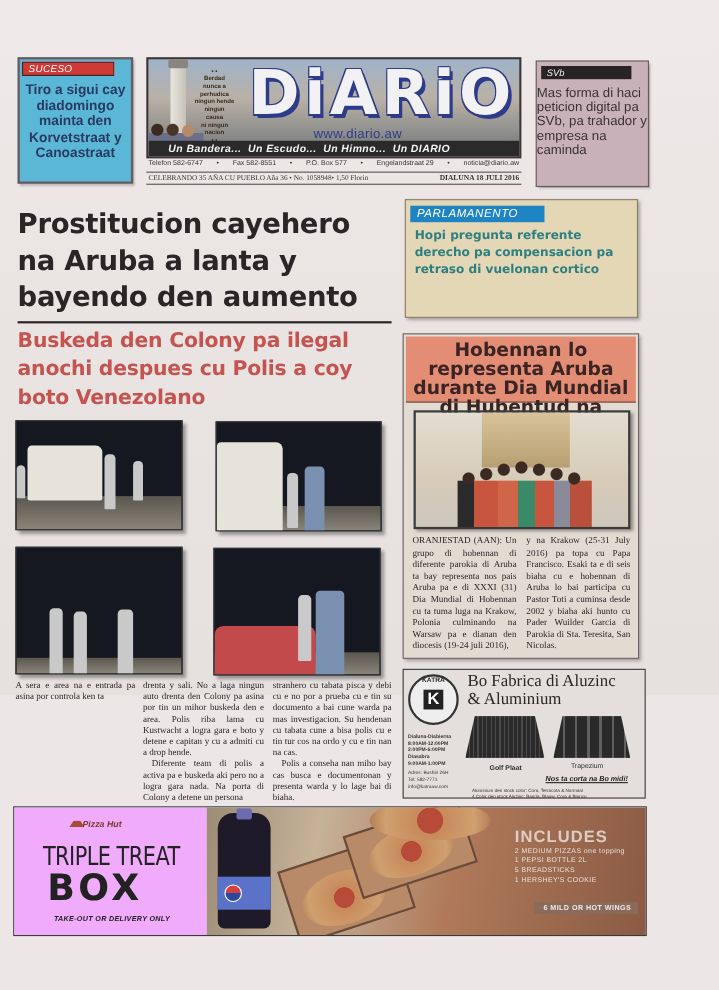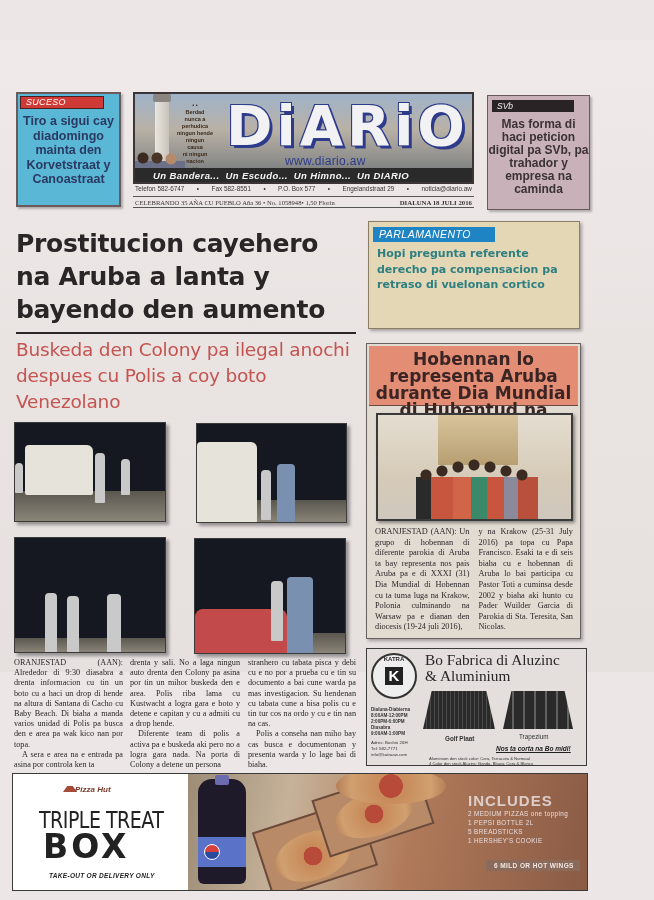--- a/index.html
+++ b/index.html
@@ -6,21 +6,20 @@
   html, body { width: 654px; height: 900px; overflow: hidden; }
   body {
     background: #ece7e6;
     font-family: "Liberation Sans", sans-serif;
     position: relative;
     color: #2a2628;
   }
   .paper {
     position: absolute; left: 0; top: 0; width: 654px; height: 632px;
     background: linear-gradient(180deg, #efeae9 0%, #e9e3e2 50%, #e6e0df 100%);
-    margin-top: 40px;
   }
   .abs { position: absolute; }
 
   
   .suceso {
     left: 16px; top: 52px; width: 105px; height: 115px;
     background: #5bb7d6; border: 2px solid #6a5a5c;
     box-shadow: 2px 2px 2px rgba(0,0,0,.25);
   }
   .suceso .tag {
@@ -98,37 +97,37 @@
     left: 487px; top: 55px; width: 103px; height: 115px;
     background: #c8b1b8; border: 1px solid #6a5a5c;
     box-shadow: 2px 2px 2px rgba(0,0,0,.25);
   }
   .svb .tag {
     position: absolute; left: 4px; top: 4px; width: 82px; height: 12px;
     background: #2a2326; color: #eee; font-size: 8.5px; font-style: italic;
     padding-left: 5px; line-height: 12px;
   }
   .svb .txt {
-    position: absolute; left: 0; right: 0; top: 22px; text-align: center;
-    font-weight: bold; font-size: 12px; line-height: 13px; color: #3b3236;
+    position: absolute; left: 0; right: 0; top: 22px; text-align: left;
+    font-weight: normal; font-size: 12px; line-height: 13px; color: #3b3236;
   }
 
   
   .kicker {
     left: 16px; top: 170px; font-size: 11.5px; color: #2e2a2c; white-space: nowrap;
   }
   .headline {
     left: 16px; top: 187px; width: 340px;
     font-family: "DejaVu Sans", sans-serif; font-weight: bold; font-size: 25px;
     line-height: 33px; color: #2a2628; letter-spacing: -0.3px;
   }
   .rule1 { left: 16px; top: 292px; width: 340px; height: 2px; background: #2a2628; }
   .subhead {
     left: 16px; top: 297px; width: 345px;
-    font-family: "DejaVu Sans", sans-serif; font-weight: normal; font-size: 18.5px;
+    font-family: "DejaVu Sans", sans-serif; font-weight: bold; font-size: 18.5px;
     line-height: 26px; color: #c5534f; letter-spacing: -0.2px;
   }
 
   
   .photo {
     background: #151820; border: 1px solid #3a3a3a;
     box-shadow: 3px 3px 3px rgba(0,0,0,.35);
     overflow: hidden;
   }
   .photo .ground { position: absolute; left: 0; right: 0; bottom: 0; background: linear-gradient(180deg, #5a574f, #8a8478); }
@@ -231,21 +230,21 @@
   .roof.t { background: repeating-linear-gradient(90deg, #2a2a2a 0 9px, #606060 9px 11px); }
   .katra .lbl { position: absolute; font-size: 6.3px; color: #333; }
   .katra .slogan2 { position: absolute; left: 129px; top: 96px; font-size: 6.5px; font-weight: bold; font-style: italic; text-decoration: underline; color: #222; }
   .katra .stock { position: absolute; left: 62px; top: 107px; font-size: 4.2px; line-height: 5px; color: #333; }
 
   
   .pizza {
     left: 12px; top: 733px; width: 576px; height: 118px;
     border: 1px solid #3a3a3a; background: #ebe6e5; overflow: hidden;
   }
-  .pizza .left { position: absolute; left: 0; top: 0; width: 175px; height: 100%; background: #ffffff; }
+  .pizza .left { position: absolute; left: 0; top: 0; width: 175px; height: 100%; background: #f0abfc; }
   .ph-logo { position: absolute; left: 62px; top: 11px; font-style: italic; font-weight: bold; font-size: 8px; color: #7a3a2a; }
   .ph-roof { position: absolute; left: 50px; top: 12px; width: 14px; height: 6px; background: #a64a3a; clip-path: polygon(30% 0, 70% 0, 100% 100%, 0 100%); }
   .triple { position: absolute; left: 26px; top: 31px; font-family: "DejaVu Sans", sans-serif; font-size: 19px; color: #222; letter-spacing: -0.5px; transform: scaleY(1.25); transform-origin: top left; }
   .box { position: absolute; left: 30px; top: 56px; font-family: "DejaVu Sans", sans-serif; font-weight: bold; font-size: 33px; line-height: 33px; color: #222; letter-spacing: 3px; }
   .takeout { position: absolute; left: 36px; top: 98px; font-size: 6.5px; font-weight: bold; font-style: italic; color: #222; letter-spacing: .3px; }
   .pizza .photo-area {
     position: absolute; left: 175px; top: 0; width: 401px; height: 100%;
     background: linear-gradient(100deg, #9c8c76 0%, #c6b299 25%, #b07a5a 55%, #8a5a44 100%);
   }
   .bottle { position: absolute; left: 10px; top: 5px; width: 48px; height: 105px; background: #1e1a2a; border-radius: 14px 14px 6px 6px; }
@@ -338,21 +337,20 @@
     <div class="fig" style="left:92px;top:56px;width:14px;height:60px;"></div>
   </div>
   <div class="abs photo" style="left:194px;top:498px;width:152px;height:116px;">
     <div class="ground" style="height:20px;"></div>
     <div class="car" style="left:0;top:70px;width:92px;height:46px;"></div>
     <div class="fig blue" style="left:92px;top:38px;width:26px;height:78px;"></div>
     <div class="fig" style="left:76px;top:42px;width:12px;height:60px;"></div>
   </div>
 
   <div class="abs body" style="left:14px;top:618px;width:109px;">
-    <p>ORANJESTAD (AAN): Alrededor di 9:30 diasabra a drenta informacion cu tin un boto cu a haci un drop di hende na altura di Santana di Cacho cu Baby Beach. Di biaha a manda varios unidad di Polis pa busca den e area pa wak kico nan por topa.</p>
     <p>A sera e area na e entrada pa asina por controla ken ta</p>
   </div>
   <div class="abs body" style="left:130px;top:618px;width:110px;">
     <p>drenta y sali. No a laga ningun auto drenta den Colony pa asina por tin un mihor buskeda den e area. Polis riba lama cu Kustwacht a logra gara e boto y detene e capitan y cu a admiti cu a drop hende.</p>
     <p>Diferente team di polis a activa pa e buskeda aki pero no a logra gara nada. Na porta di Colony a detene un persona</p>
   </div>
   <div class="abs body" style="left:248px;top:618px;width:108px;">
     <p>stranhero cu tabata pisca y debi cu e no por a prueba cu e tin su documento a bai cune warda pa mas investigacion. Su hendenan cu tabata cune a bisa polis cu e tin tur cos na ordo y cu e tin nan na cas.</p>
     <p>Polis a conseha nan miho bay cas busca e documentonan y presenta warda y lo lage bai di biaha.</p>
   </div>

